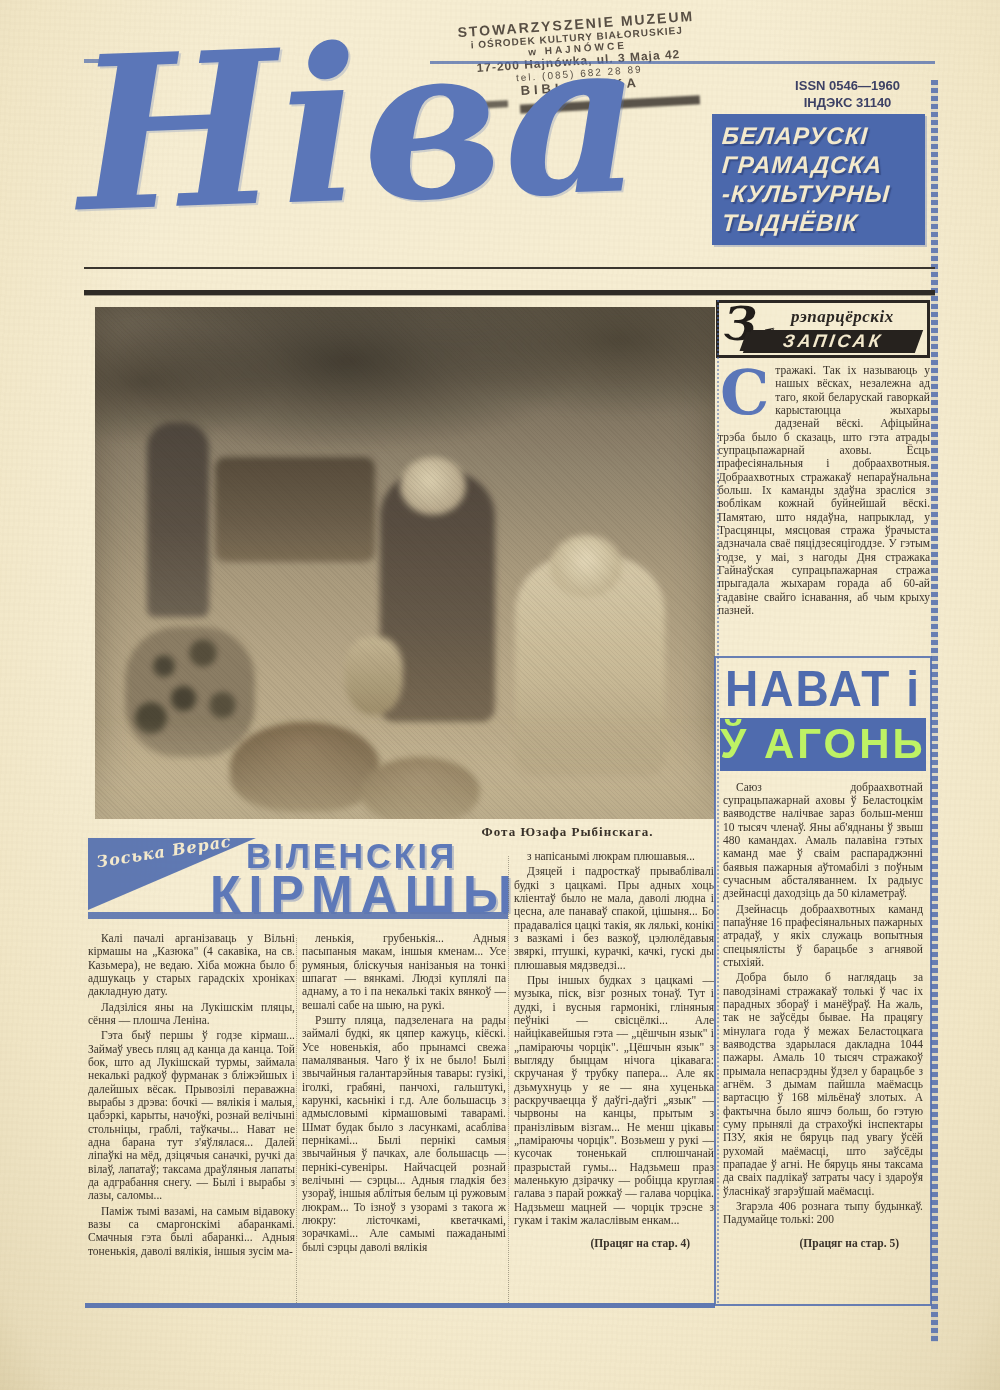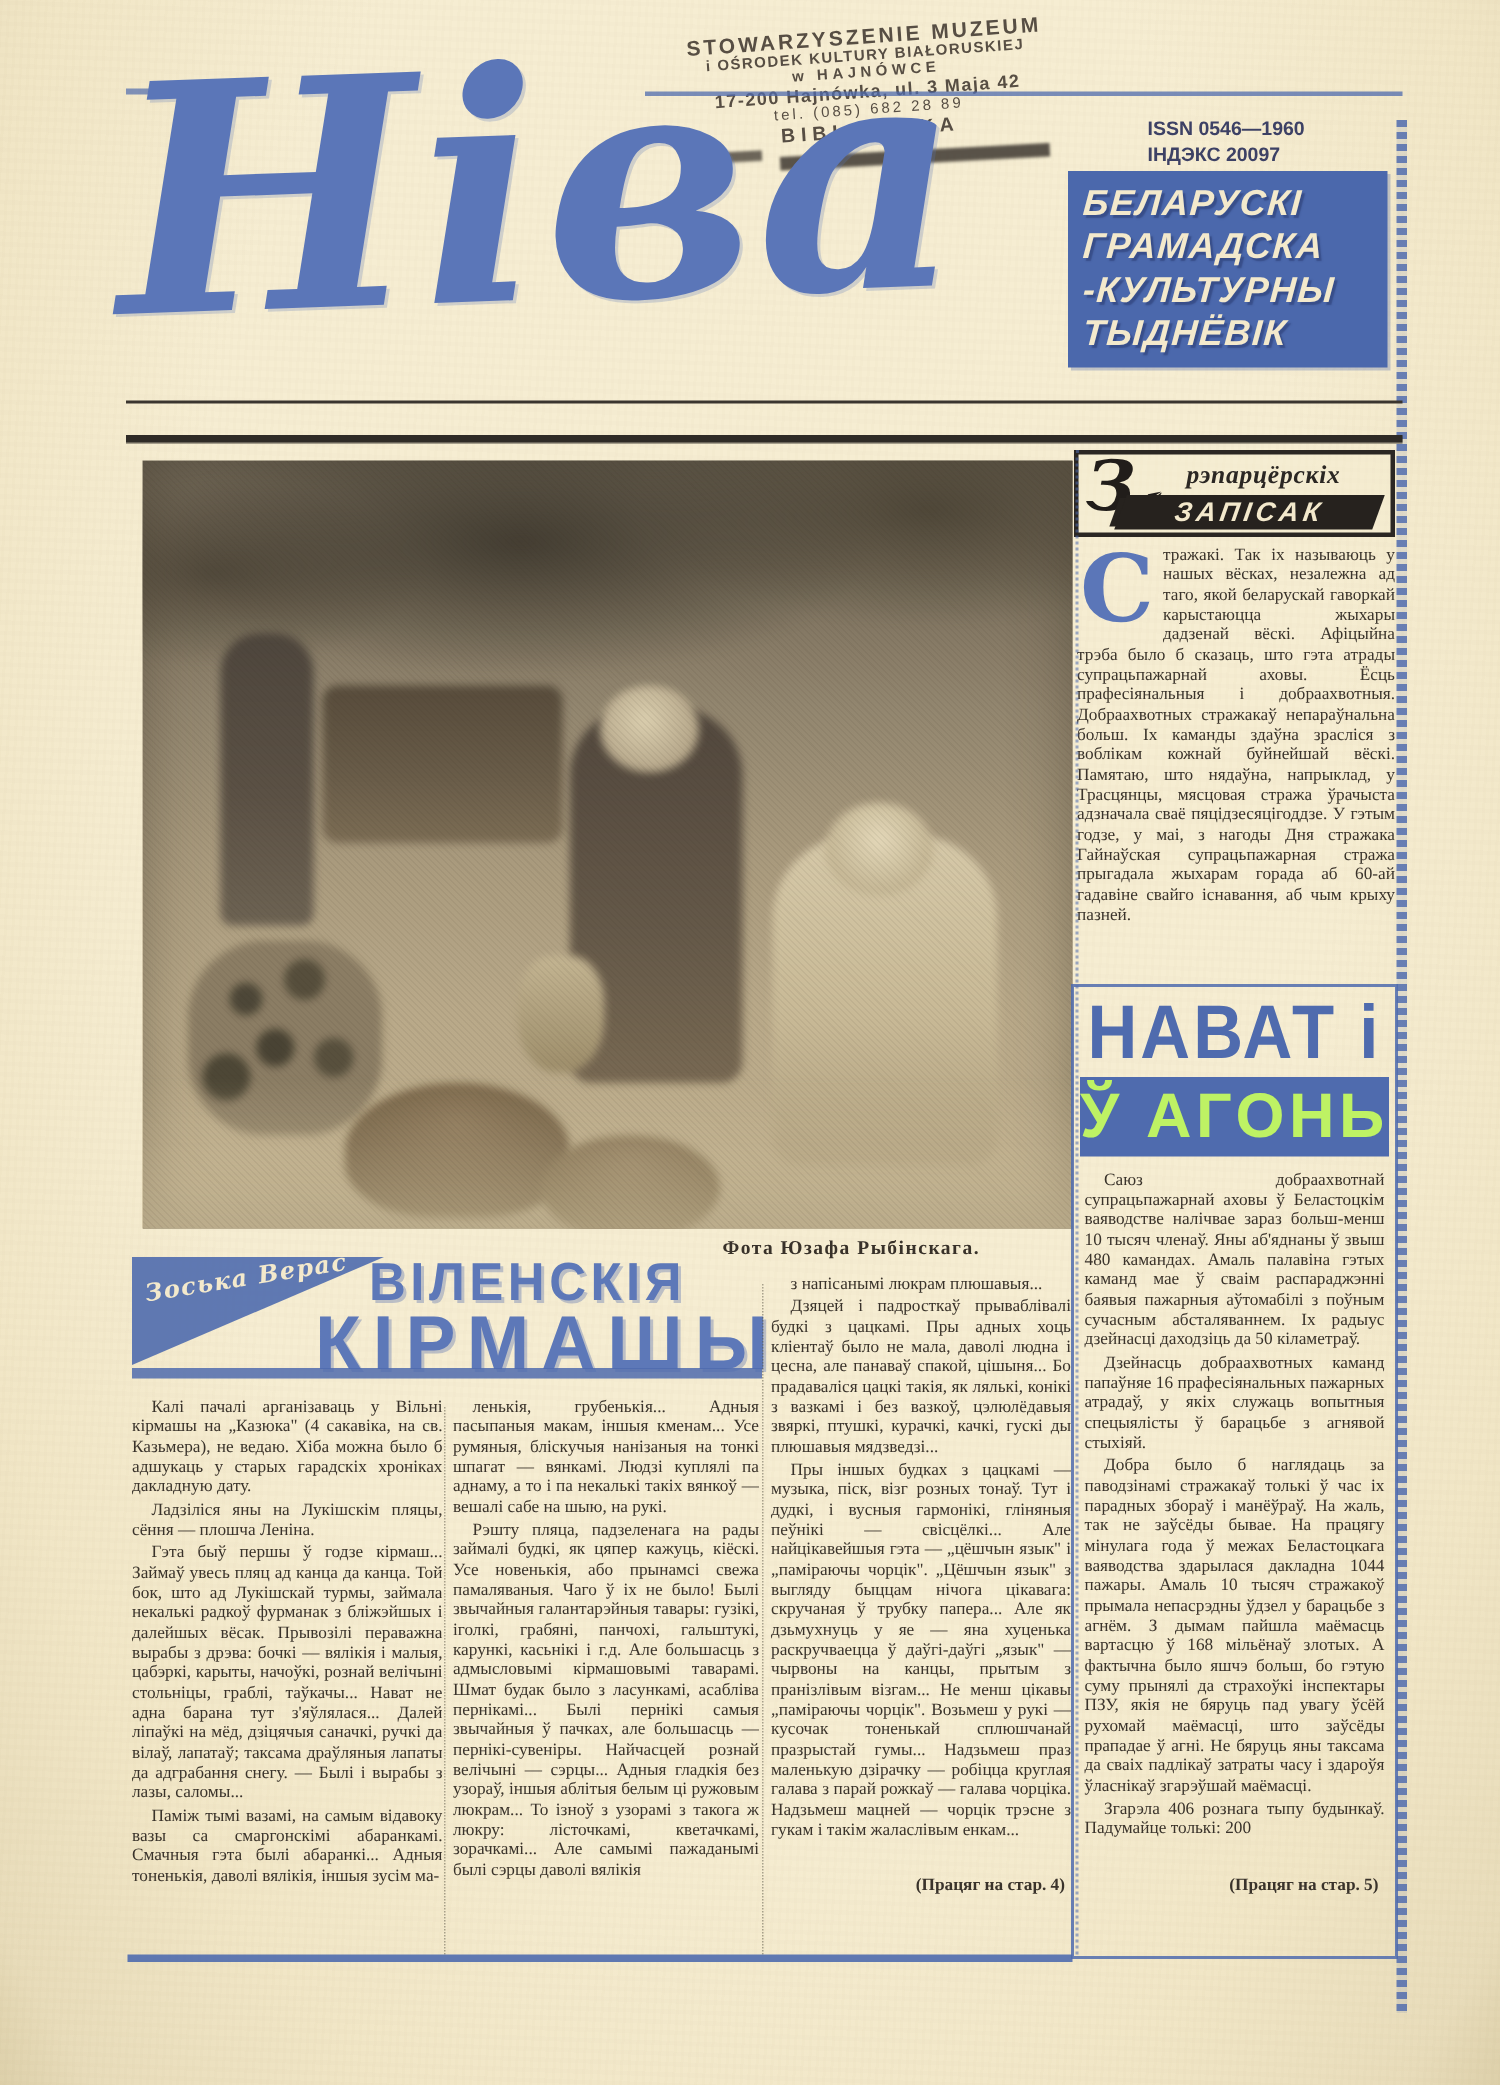--- a/index.html
+++ b/index.html
@@ -29,21 +29,21 @@
   .topline { position:absolute; left:430px; top:61px; width:505px; height:3px; background:#4f6bae; opacity:.75; }
   .cornermark { position:absolute; left:84px; top:59px; width:34px; height:4px; background:#4f6bae; opacity:.7; }
   .edge-right { position:absolute; left:931px; top:80px; width:7px; height:1262px; opacity:.85;
     background: repeating-linear-gradient(180deg, #4f6bae 0 5px, rgba(79,107,174,.15) 5px 8px); }
 
   
   .masthead { position:absolute; left:78px; top:18px; width:650px; height:250px;
     font-family:"DejaVu Serif", serif; font-style:italic; font-weight:bold;
     font-size:212px; line-height:1; color:#5b76b8; transform:rotate(-2deg);
     text-shadow: 2px 2px 0 rgba(91,118,184,.25); letter-spacing:2px; }
-  .issn { position:absolute; left:765px; top:78px; width:165px; 
+  .issn { position:absolute; left:765px; top:78px; width:165px; text-align:center;
     font-family:"Liberation Sans", sans-serif; font-weight:bold; color:#3d4165; font-size:13px; line-height:1.3; }
   .tagline { position:absolute; left:712px; top:114px; width:213px; height:131px; background:#4b68ac;
     padding:7px 8px 4px 10px; box-shadow: 2px 2px 0 rgba(75,104,172,.3); }
   .tagline div { font-family:"Liberation Sans", sans-serif; font-weight:bold; font-style:italic;
     font-size:24px; line-height:29px; color:#f3e9cc; letter-spacing:1px;
     text-shadow: 2px 2px 1px rgba(40,56,110,.55); transform:skewX(-4deg); }
 
   
   .inforule-top { position:absolute; left:84px; top:267px; width:851px; height:2px; background:#3a352f; }
   .infoline { position:absolute; left:84px; top:272px; width:851px; height:18px;
@@ -102,21 +102,21 @@
   .vdiv.c2 { left:508px; top:856px; height:447px; }
   .vdiv.c3 { left:717px; top:300px; height:1003px; border-left:2px dotted rgba(79,107,174,.55); }
 
   
   .bodytext { font-size:11.5px; line-height:1.16; color:#3a332b; text-align:justify; }
   .bodytext p { text-indent:13px; margin-bottom:2px; }
   .col { position:absolute; overflow:hidden; }
   .col1 { left:88px; top:932px; width:207px; height:372px; }
   .col2 { left:302px; top:932px; width:204px; height:372px; }
   .col3 { left:514px; top:850px; width:200px; height:455px; }
-  .contin { font-weight:bold; text-align:right; text-indent:0 !important; margin-top:24px; padding-right:4px; }
+  .contin { font-weight:bold; text-align:right; text-indent:0 !important; margin-top:10px; padding-right:24px; }
 
   .blue-rule-bottom { position:absolute; left:85px; top:1303px; width:630px; height:5px; background:#4f6bae; opacity:.9; }
 
   
   .kir { position:absolute; left:88px; top:836px; width:420px; height:82px; }
   .kir .tri { position:absolute; left:0; top:2px; width:168px; height:72px; background:#4f6bae;
     clip-path:polygon(0 0, 100% 0, 0 100%); opacity:.9; }
   .kir .author { position:absolute; left:8px; top:8px; transform:rotate(-9deg);
     font-style:italic; font-weight:bold; font-size:16px; color:#f3e9cc; letter-spacing:1px;
     font-family:"DejaVu Serif", serif; line-height:1.0; }
@@ -174,21 +174,21 @@
   <div class="smudge"></div>
   <div class="smudge2"></div>
 
   <div class="topline"></div>
   <div class="cornermark"></div>
   <div class="edge-right"></div>
 
   <div class="masthead">Ніва</div>
   <div class="issn">
     <div>ISSN 0546—1960</div>
-    <div>ІНДЭКС 20097</div>
+    <div>ІНДЭКС 31140</div>
   </div>
   <div class="tagline">
     <div>БЕЛАРУСКІ</div>
     <div>ГРАМАДСКА</div>
     <div>-КУЛЬТУРНЫ</div>
     <div>ТЫДНЁВІК</div>
   </div>
 
   <div class="inforule-top"></div>
   <div class="inforule-bot"></div>

